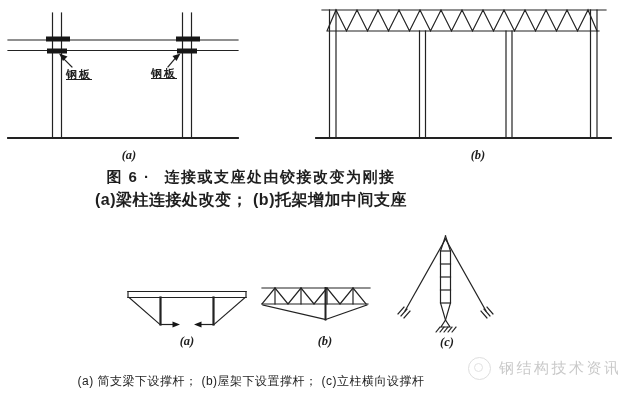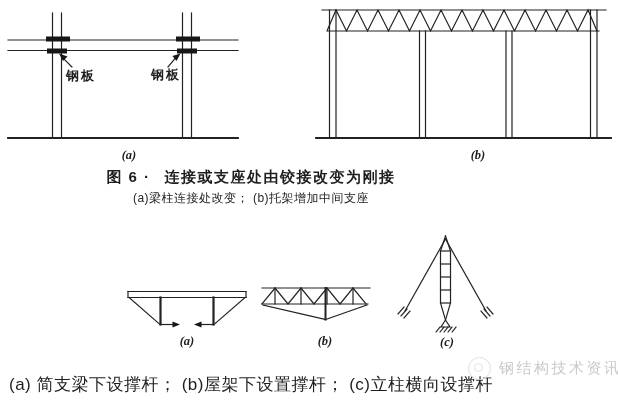--- a/index.html
+++ b/index.html
@@ -5,27 +5,27 @@
   html,body { margin:0; padding:0; background:#ffffff; }
   .canvas {
     position:relative; width:618px; height:400px; background:#ffffff;
     font-family:"Liberation Sans", sans-serif; overflow:hidden;
   }
   .drawing { position:absolute; left:0; top:0; }
   .t { position:absolute; color:#1e1e1e; white-space:nowrap; }
   .caption-line { left:0; width:502px; text-align:center; }
   .cap-title { font-weight:bold; font-size:15px; letter-spacing:1.5px; }
   .cap-title .figno { margin-right:14px; }
-  .cap-sub6 { font-size:12px; letter-spacing:0.5px; }
-  .cap-sub7 { font-size:17px; letter-spacing:0.5px; }
+  .cap-sub6 { font-size:16px; letter-spacing:0.5px;font-weight:bold; }
+  .cap-sub7 { font-size:12px; letter-spacing:0.5px; }
   .panel-label {
     font-family:"Liberation Serif", serif; font-style:italic;
     font-size:12.5px; width:40px; text-align:center; font-weight:bold;
   }
-  .plate-lbl { font-size:13px; font-weight:bold; letter-spacing:2px; }
+  .plate-lbl { font-size:11px; font-weight:bold; letter-spacing:2px;text-decoration:underline; }
   .watermark-text { color:#c9c9c9; font-size:15px; letter-spacing:2.5px; }
   .watermark-logo {
     position:absolute; width:21px; height:21px; border:1.5px solid #dedede;
     border-radius:50%;
   }
   .watermark-logo .inner {
     position:absolute; left:5px; top:5px; width:7px; height:7px;
     border:1px solid #e2e2e2; border-radius:50%;
   }
 </style>

